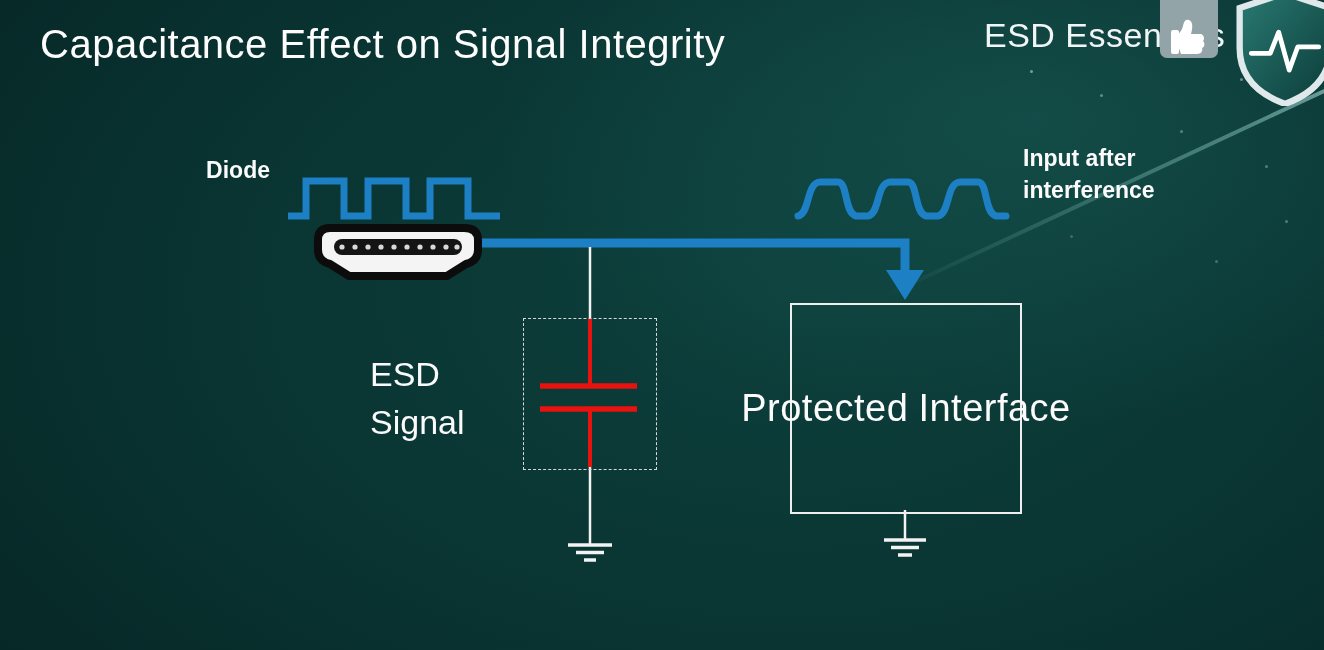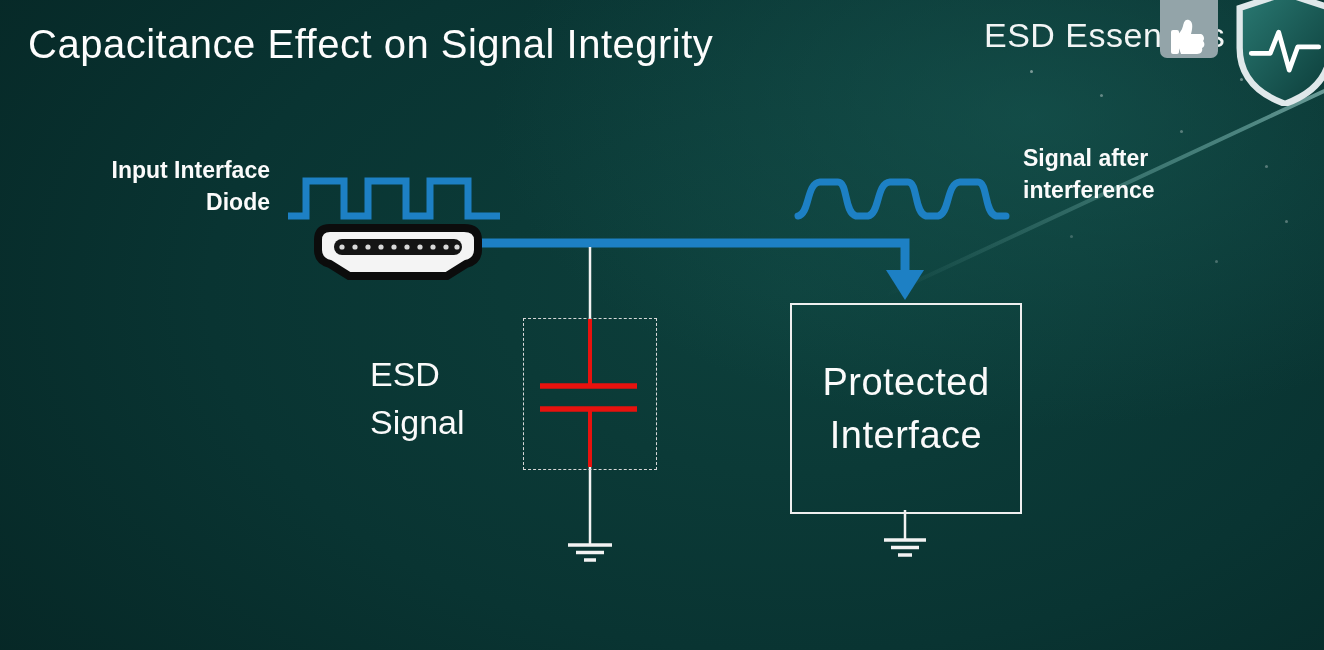--- a/index.html
+++ b/index.html
@@ -8,21 +8,21 @@
     width:1324px;height:650px;
     overflow:hidden;
     font-family:"Liberation Sans", sans-serif;
     color:#ffffff;
     background:
       radial-gradient(900px 520px at 78% 18%, rgba(26,92,86,.55) 0%, rgba(26,92,86,0) 60%),
       radial-gradient(1300px 800px at 60% 45%, #0d403c 0%, #093432 45%, #041e1d 100%);
   }
   .abs{position:absolute;}
   .slide-title{
-    left:28px;top:22px;
+    left:40px;top:22px;
     font-size:40px;font-weight:400;letter-spacing:.5px;color:#fdfdfd;
   }
   .brand-text{
     left:984px;top:16px;
     font-size:34px;font-weight:400;color:#f2f5f5;letter-spacing:.5px;
   }
   .thumb-box{
     left:1160px;top:-10px;width:58px;height:68px;
     background:#93a4a9;border-radius:7px;
     display:flex;align-items:flex-end;justify-content:center;
@@ -33,21 +33,21 @@
   .output-label{left:1023px;top:143px;width:190px;text-align:left;}
   .esd-label{left:370px;top:350px;width:142px;text-align:left;
     font-size:34px;font-weight:400;line-height:1.42;color:#fafafa;}
   .dashed-box{
     left:523px;top:318px;width:132px;height:150px;
     border:1px dashed #d8d8d8;
   }
   .protected-box{
     left:790px;top:303px;width:228px;height:207px;
     border:2px solid #efefef;
-    display:flex;flex-direction:column;align-items:center;justify-content:center;
+    display:flex;flex-direction:row;align-items:center;justify-content:center;
     gap:10px;
     font-size:38px;font-weight:400;color:#fbfbfb;letter-spacing:.5px;
   }
   .streak{
     left:862px;top:188px;width:500px;height:4px;
     background:linear-gradient(90deg, rgba(150,225,218,0) 0%, rgba(170,235,228,.40) 80%, rgba(190,240,235,.55) 100%);
     transform:rotate(-25deg);
     border-radius:2px;
   }
   .sparkles{
@@ -150,26 +150,25 @@
   </svg>
 
   <div class="abs dashed-box"></div>
 
   <div class="abs protected-box">
     <div>Protected</div>
     <div>Interface</div>
   </div>
 
   <div class="abs label input-label">
-    <div>Input Interface</div>
     <div>Diode</div>
   </div>
 
   <div class="abs label output-label">
-    <div>Signal after</div>
+    <div>Input after</div>
     <div>interference</div>
   </div>
 
   <div class="abs esd-label">
     <div>ESD</div>
     <div>Signal</div>
   </div>
 
 </div>
 

